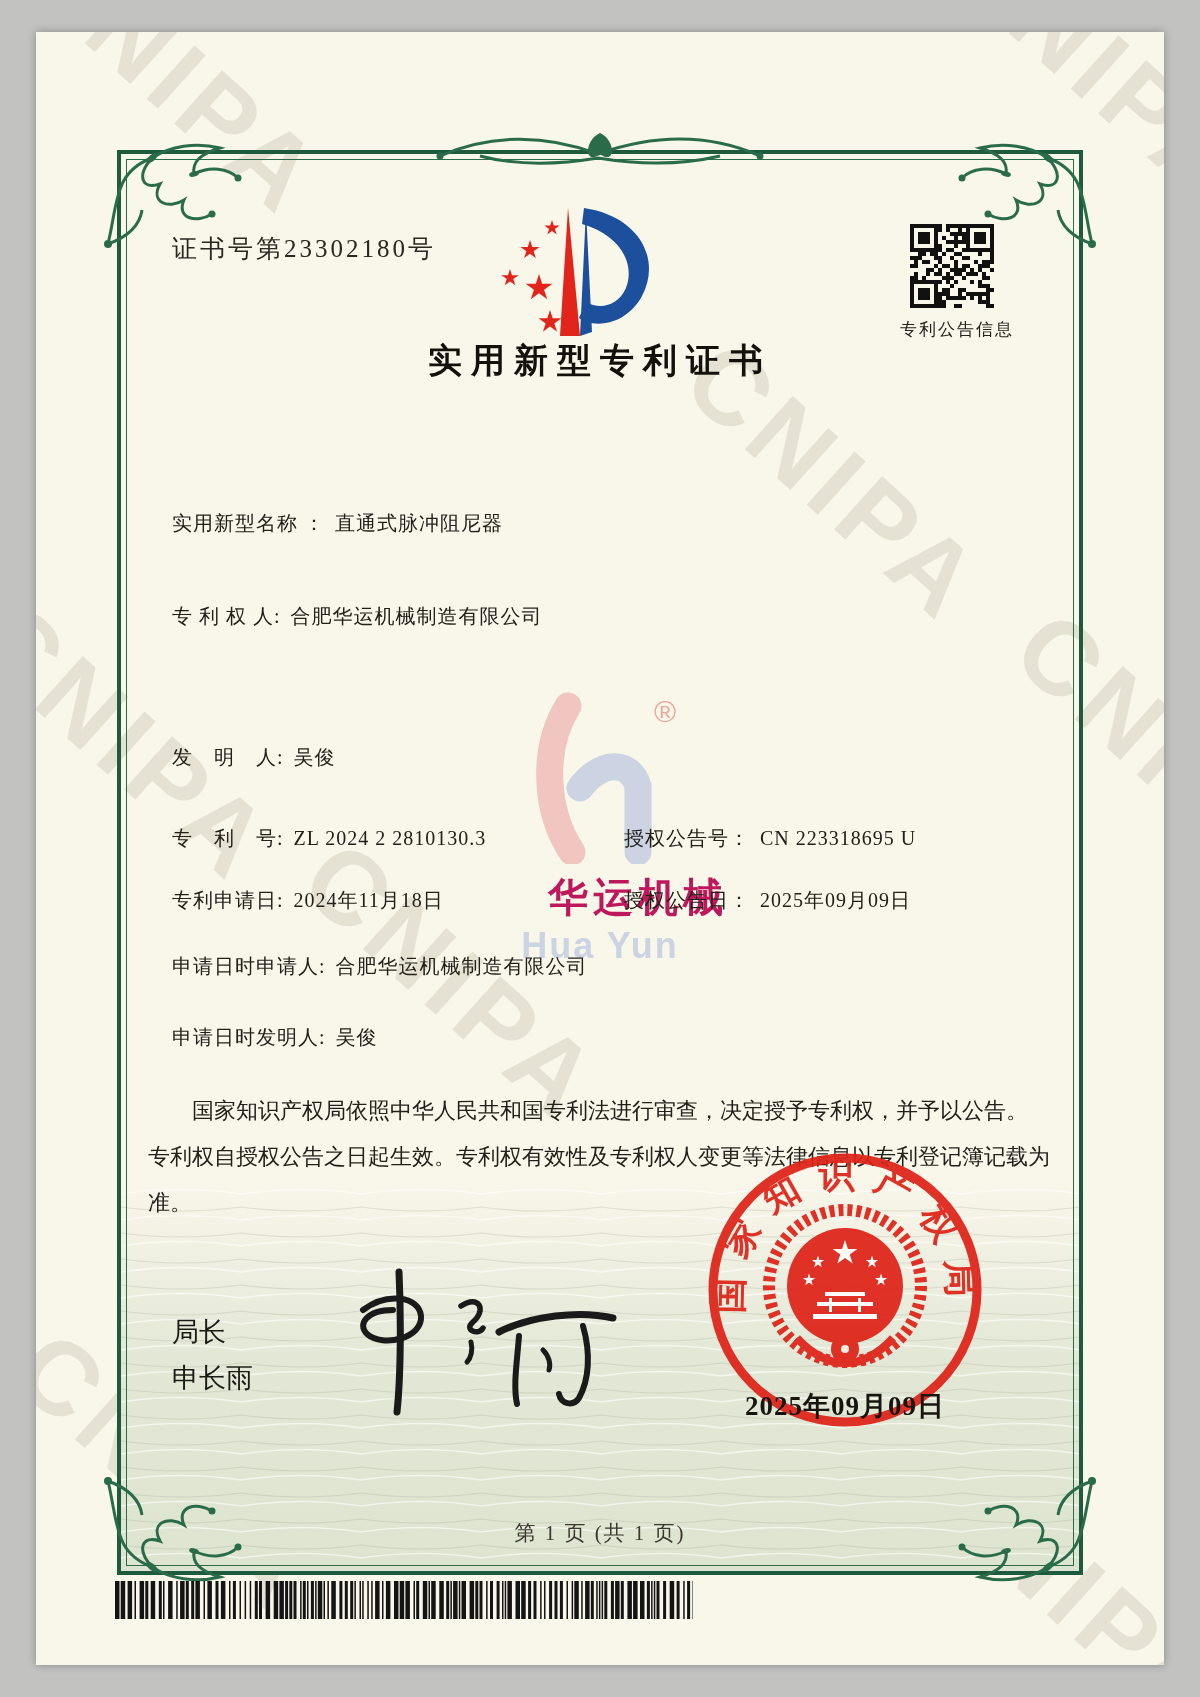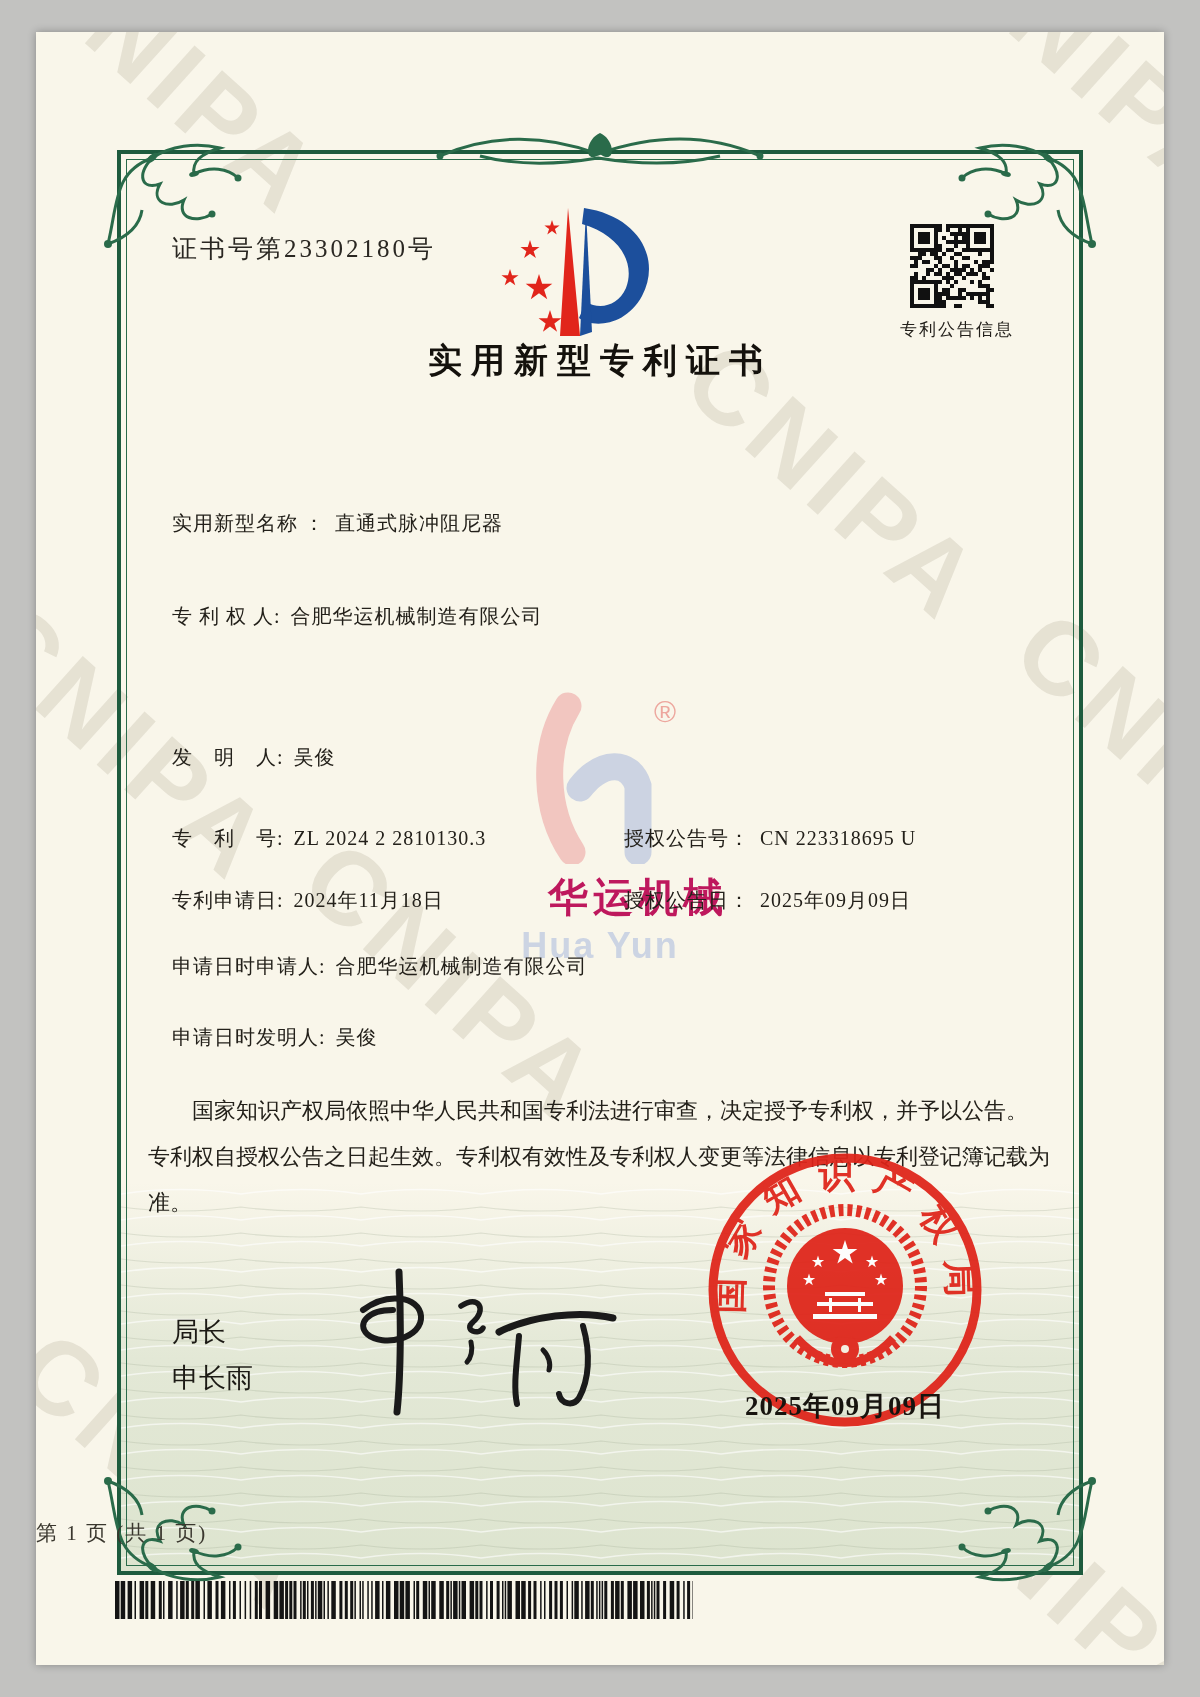--- a/index.html
+++ b/index.html
@@ -48,21 +48,21 @@
   .signature{position:absolute;left:285px;top:1222px;z-index:5;}
   
   .seal{position:absolute;left:669px;top:1118px;width:280px;height:292px;z-index:6;}
   .seal-date{position:absolute;left:0;top:238px;width:100%;text-align:center;
              font-size:27px;font-weight:bold;letter-spacing:1px;color:#17140f;}
   
   .huayun{position:absolute;left:436px;top:656px;width:256px;text-align:center;z-index:2;}
   .huayun .cn{font:bold 40px "Liberation Sans",sans-serif;color:#be185d;letter-spacing:5px;margin-top:2px;text-align:right;}
   .huayun .en{font:bold 36px "Liberation Sans",sans-serif;color:#ccd4e3;letter-spacing:2px;}
   
-  .footer{position:absolute;left:0;top:1487px;width:100%;font-size:21px;
+  .footer{position:absolute;left:0;top:1487px;width:100%;text-align:center;font-size:21px;
           color:#3a372e;letter-spacing:2px;z-index:5;}
   .barcode{position:absolute;left:79px;top:1549px;z-index:5;}
 </style>
 </head>
 <body>
 
 <div class="canvas">
   <div class="page">
 
     <span class="wm" style="left:-40px;top:-16px">CNIPA</span>

